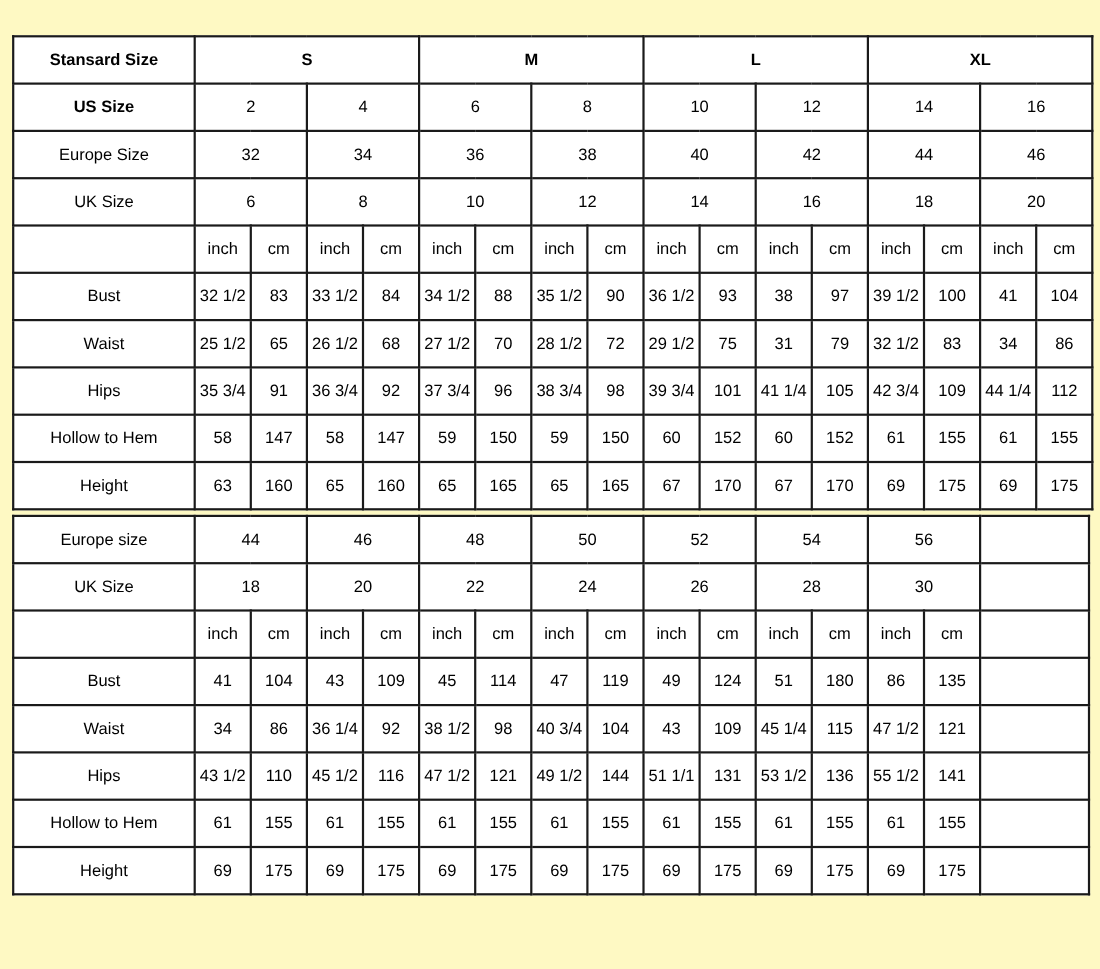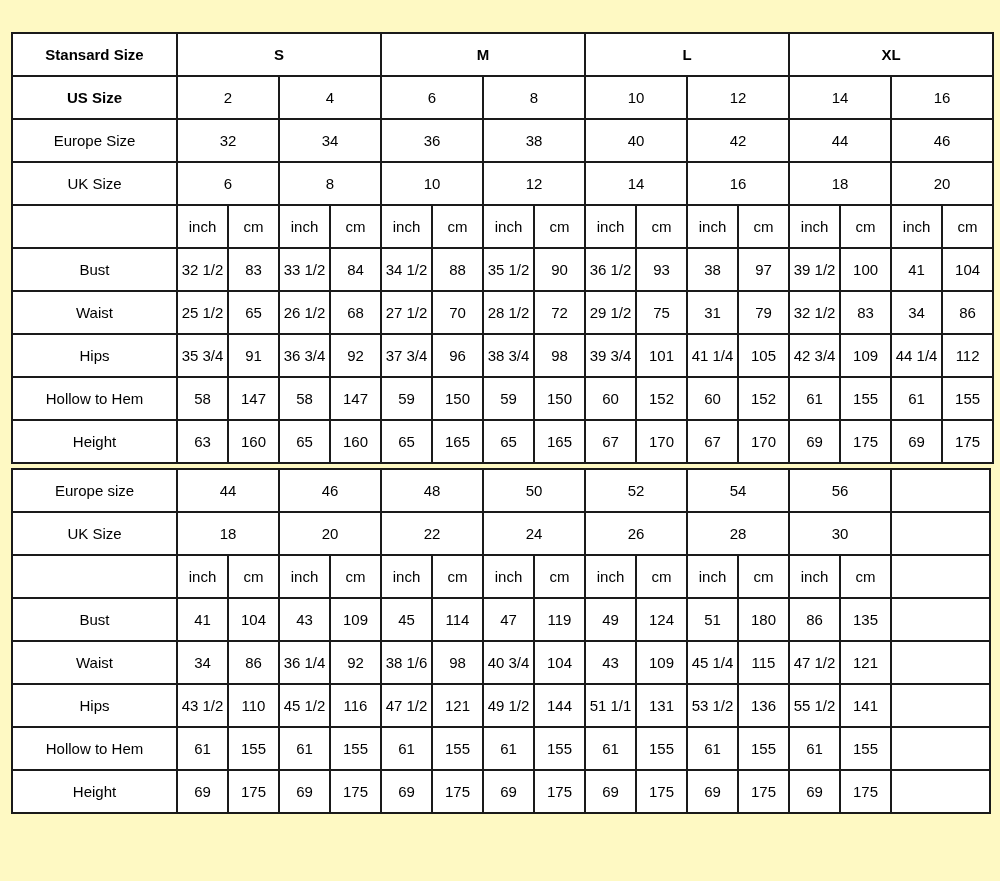--- a/index.html
+++ b/index.html
@@ -346,21 +346,21 @@
         <td>135</td>
         <td class="noborder"></td>
       </tr>
 
       <tr>
         <td class="rowlabel">Waist</td>
         <td>34</td>
         <td>86</td>
         <td>36 1/4</td>
         <td>92</td>
-        <td>38 1/6</td>
+        <td>38 1/2</td>
         <td>98</td>
         <td>40 3/4</td>
         <td>104</td>
         <td>43</td>
         <td>109</td>
         <td>45 1/4</td>
         <td>115</td>
         <td>47 1/2</td>
         <td>121</td>
         <td class="noborder"></td>

